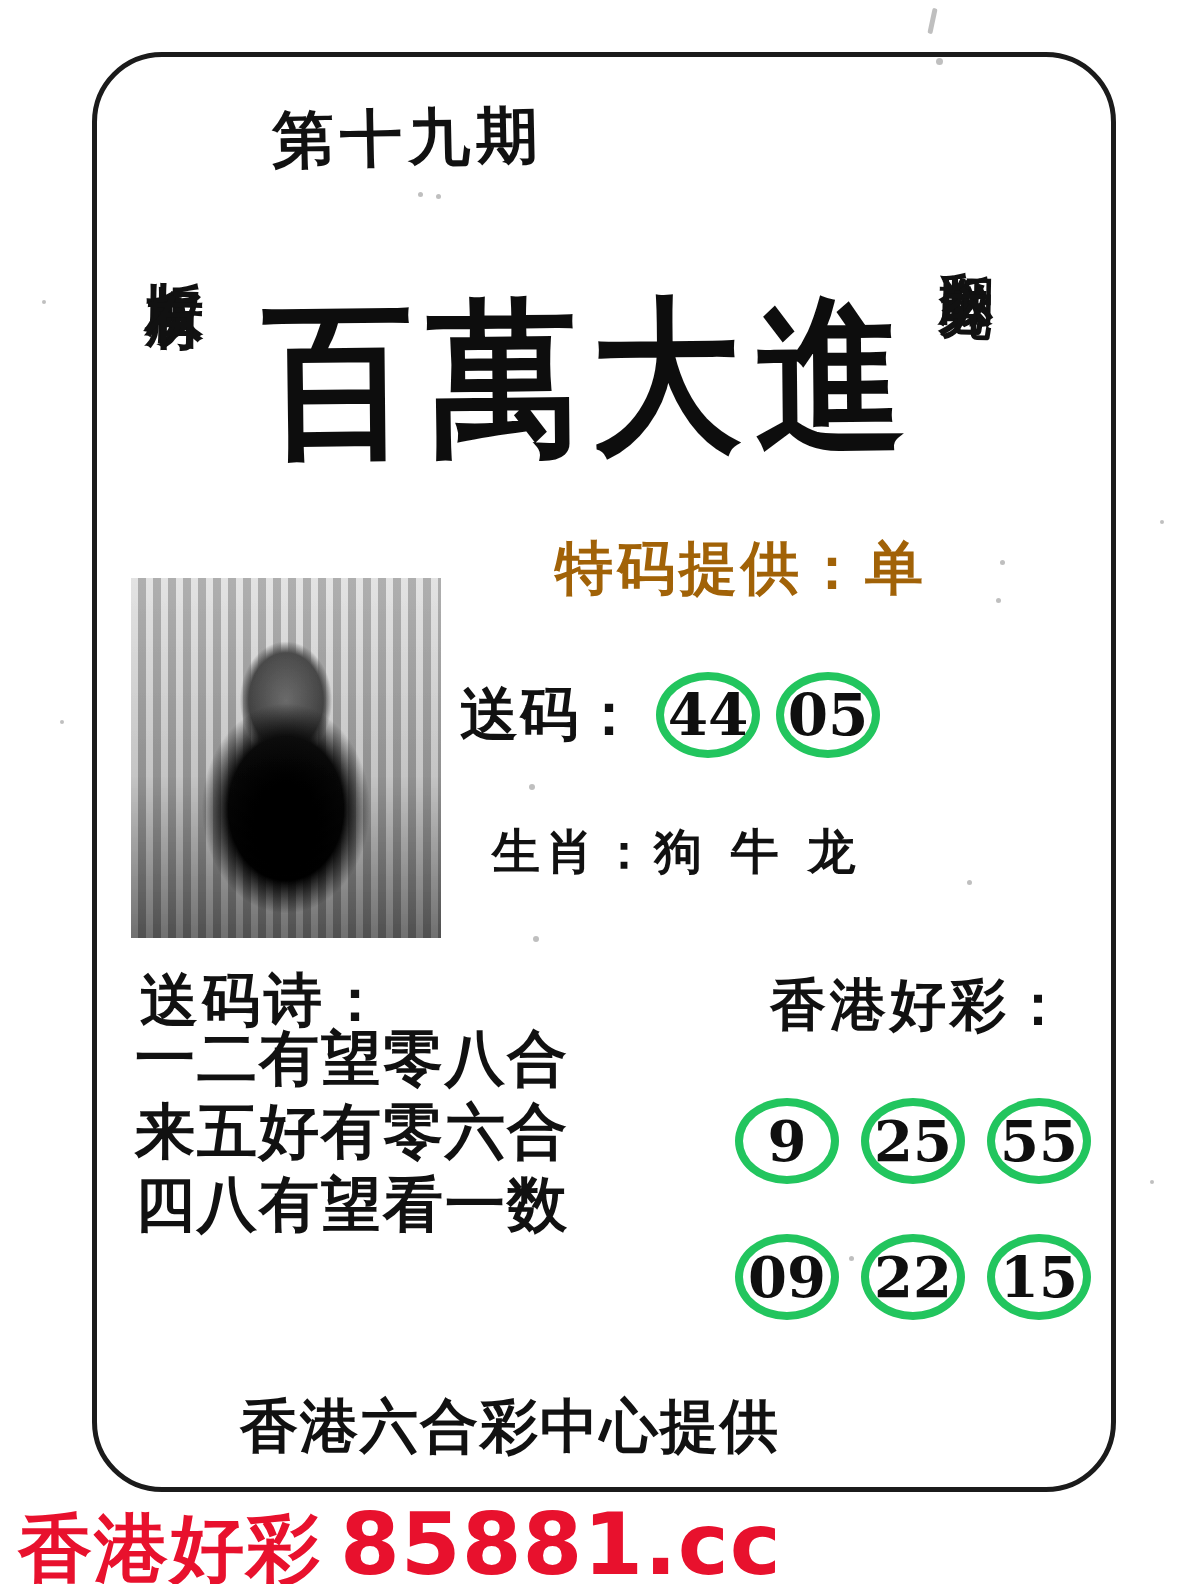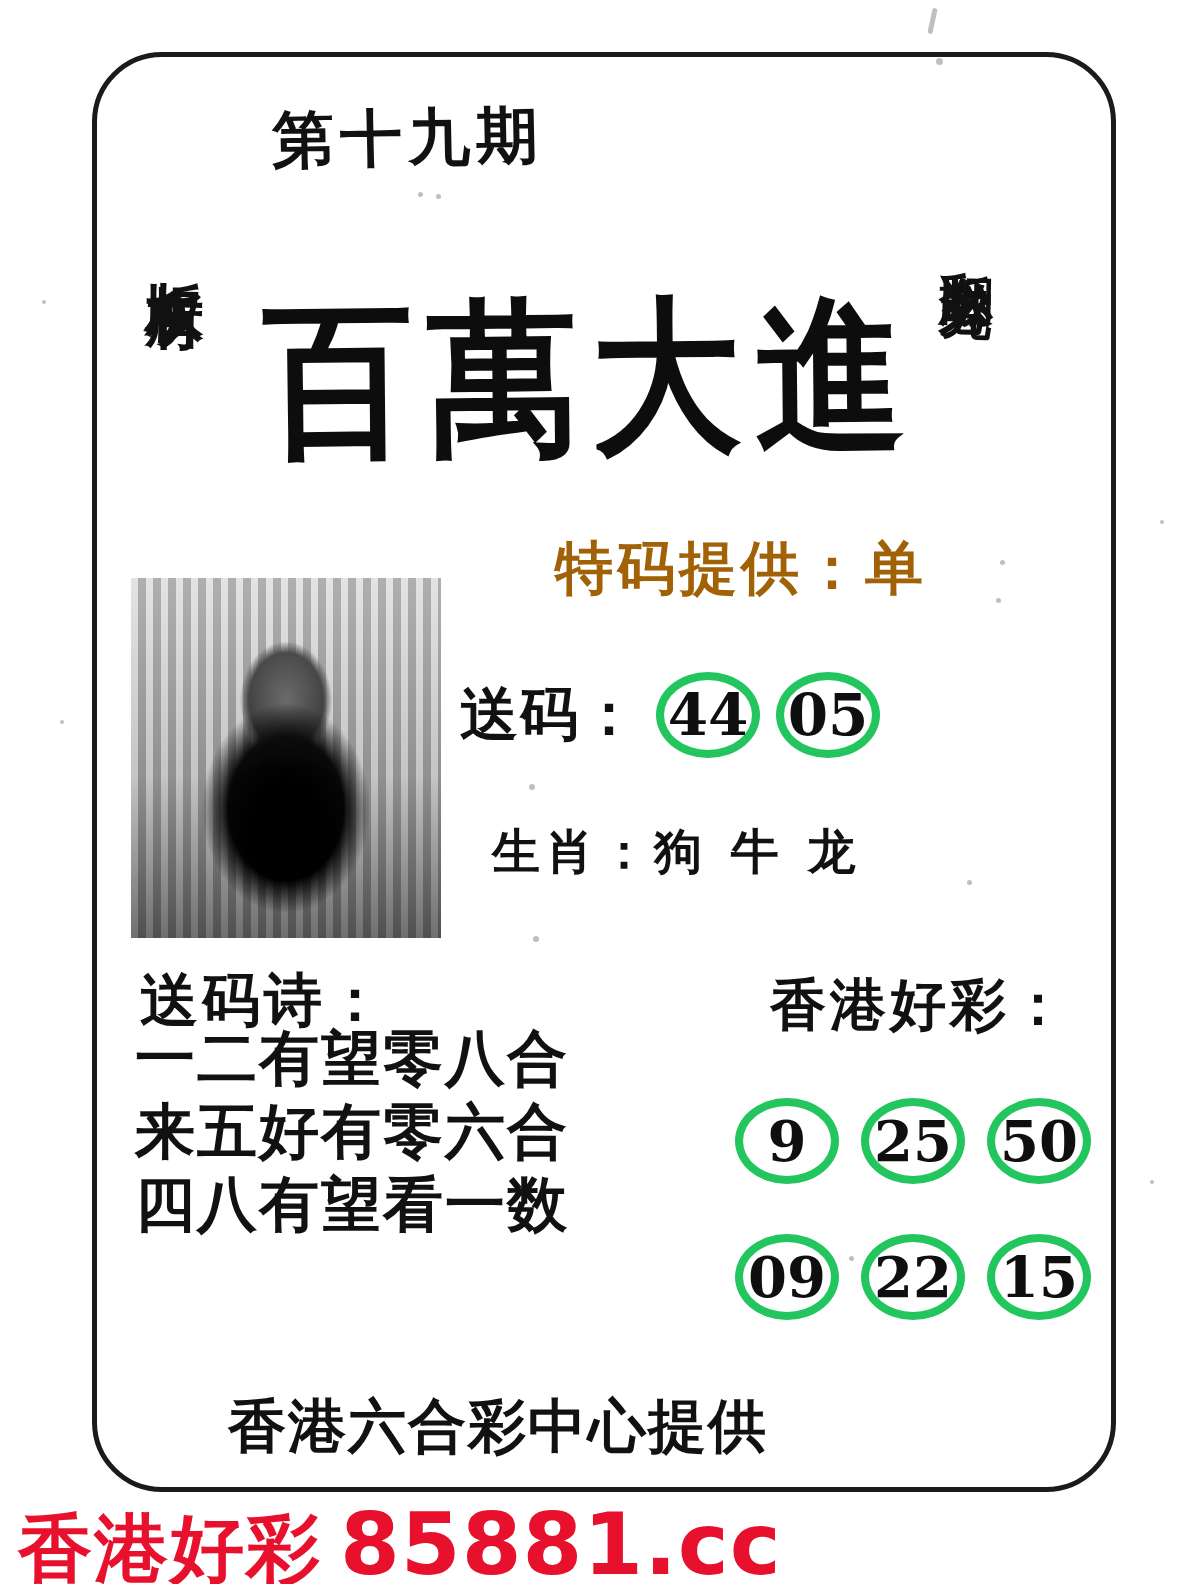--- a/index.html
+++ b/index.html
@@ -217,21 +217,21 @@
   }
   #lian-grid .ball {
     width: 104px;
     height: 86px;
     font-size: 56px;
   }
 
   
   #footer-text {
     position: absolute;
-    left: 228px;
+    left: 240px;
     top: 1388px;
     font-size: 58px;
     font-weight: bold;
     font-family: "DejaVu Serif", serif;
     color: #111;
     letter-spacing: 2px;
     white-space: nowrap;
   }
 
   
@@ -309,21 +309,21 @@
   <div>一二有望零八合</div>
   <div>来五好有零六合</div>
   <div>四八有望看一数</div>
 </div>
 
 <div id="lian-title">香港好彩：</div>
 <div id="lian-grid">
   <div class="grow">
     <span class="ball">9</span>
     <span class="ball">25</span>
-    <span class="ball">50</span>
+    <span class="ball">55</span>
   </div>
   <div class="grow">
     <span class="ball">09</span>
     <span class="ball">22</span>
     <span class="ball">15</span>
   </div>
 </div>
 
 <div id="footer-text">香港六合彩中心提供</div>
 

